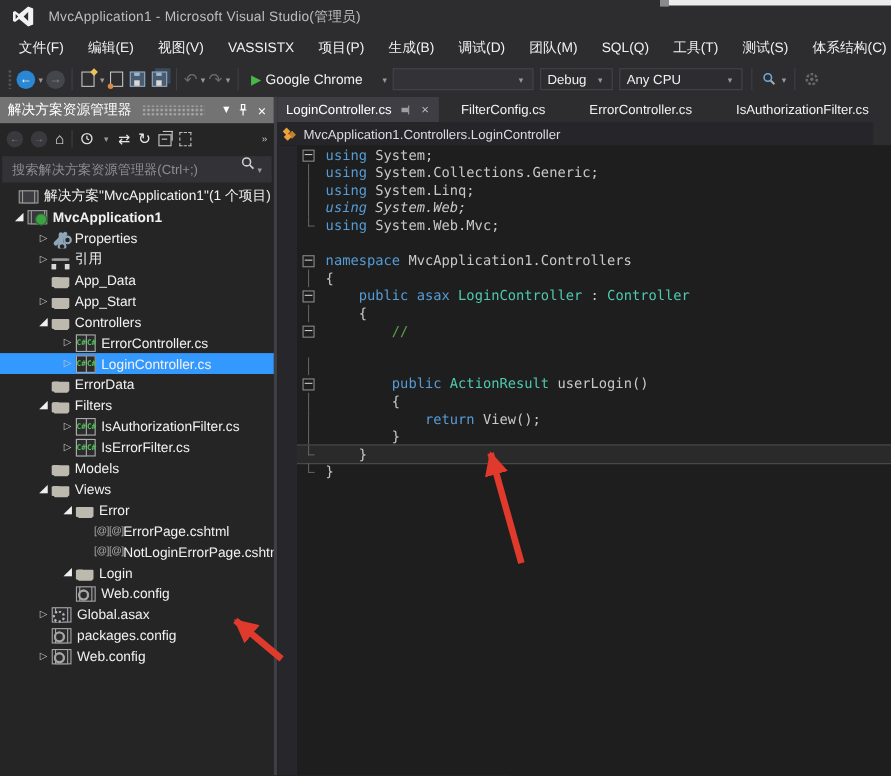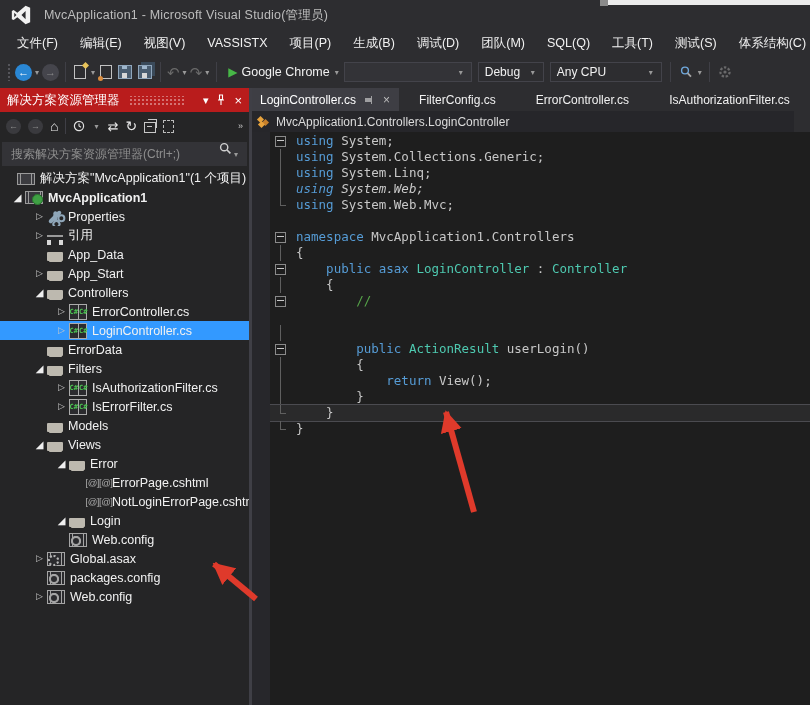--- a/index.html
+++ b/index.html
@@ -26,31 +26,31 @@
   .ticon{display:inline-flex;align-items:center;justify-content:center;margin:0 3px}
   .icn-page{width:10px;height:12px;border:1px solid #C2C2C2;position:relative;background:#2D2D30}
   .icn-page.newdoc::after{content:"";position:absolute;right:-3px;top:-3px;width:5px;height:5px;background:#E8C35A;transform:rotate(45deg)}
   .icn-page.adddoc::after{content:"";position:absolute;left:-3px;bottom:-3px;width:5px;height:5px;background:#D98C3F;border-radius:50%}
   .icn-floppy{width:12px;height:12px;background:#4A5D70;border:1px solid #8FA6BC;position:relative}
   .icn-floppy::after{content:"";position:absolute;left:3px;bottom:0;width:5px;height:5px;background:#D8D8D8}
   .icn-floppy::before{content:"";position:absolute;left:3px;top:0;width:5px;height:3px;background:#9FB6CC}
   .icn-floppy.all{box-shadow:3px -3px 0 0 #3A4A5A}
   .undoredo{font-size:15px;color:#6A6A6A;line-height:1;margin:0 1px}
   .play{color:#47B747;font-size:12px;margin:0 4px 0 6px}
-  .runlabel{font-size:12.5px;color:#F1F1F1;margin-right:3px}
+  .runlabel{font-size:12.5px;color:#F1F1F1;margin-right:16px}
   .combo{height:20px;border:1px solid #43434A;display:flex;align-items:center;font-size:12px;color:#F1F1F1;padding:0 6px;box-sizing:border-box;margin:0 3px}
   .combo .caret{margin-left:auto}
   .combo.blank{width:128px;background:#333337}
   .combo.debug{width:66px}
   .combo.platform{width:112px}
   .dimgear{opacity:.55}
   
   .sepanel{position:absolute;left:0;top:88px;width:249px;height:617px;background:#252526;overflow:hidden}
   .splitter{position:absolute;left:249px;top:88px;width:3px;height:617px;background:#3F3F46}
-  .seheader{height:24px;background:#b91c1c;display:flex;align-items:center;padding:0 7px;color:#FFF;font-size:12.5px}
+  .seheader{height:24px;background:#737373;display:flex;align-items:center;padding:0 7px;color:#FFF;font-size:12.5px}
   .dotline{flex:1;height:9px;margin:0 9px;background-image:radial-gradient(rgba(255,255,255,.38) 1px,transparent 1.3px);background-size:4px 4px;background-position:0 2px}
   .hbtn{color:#FFF;margin-left:8px;font-size:11px;line-height:1;display:flex;align-items:center}
   .setoolbar{height:28px;display:flex;align-items:center;padding:0 6px;gap:7px;color:#D8D8D8;font-size:13px}
   .se-circ{width:15px;height:15px;border-radius:50%;background:#3A3A3E;color:#8A8A8A;display:flex;align-items:center;justify-content:center;font-size:9px}
   .ssep{width:1px;height:16px;background:#3F3F46}
   .ic-collapse{position:relative;width:10px;height:9px;border:1px solid #C8C8C8;background:#252526;margin-top:3px}
   .ic-collapse::after{content:"";position:absolute;left:2px;top:3px;width:5px;border-top:1px solid #C8C8C8}
   .ic-collapse::before{content:"";position:absolute;left:3px;top:-4px;width:8px;height:8px;border-top:1px solid #C8C8C8;border-right:1px solid #C8C8C8}
   .ic-showall{width:9px;height:11px;border:1px dashed #BDBDBD}
   .overflowbtn{margin-left:auto;font-size:9px;color:#C8C8C8}

